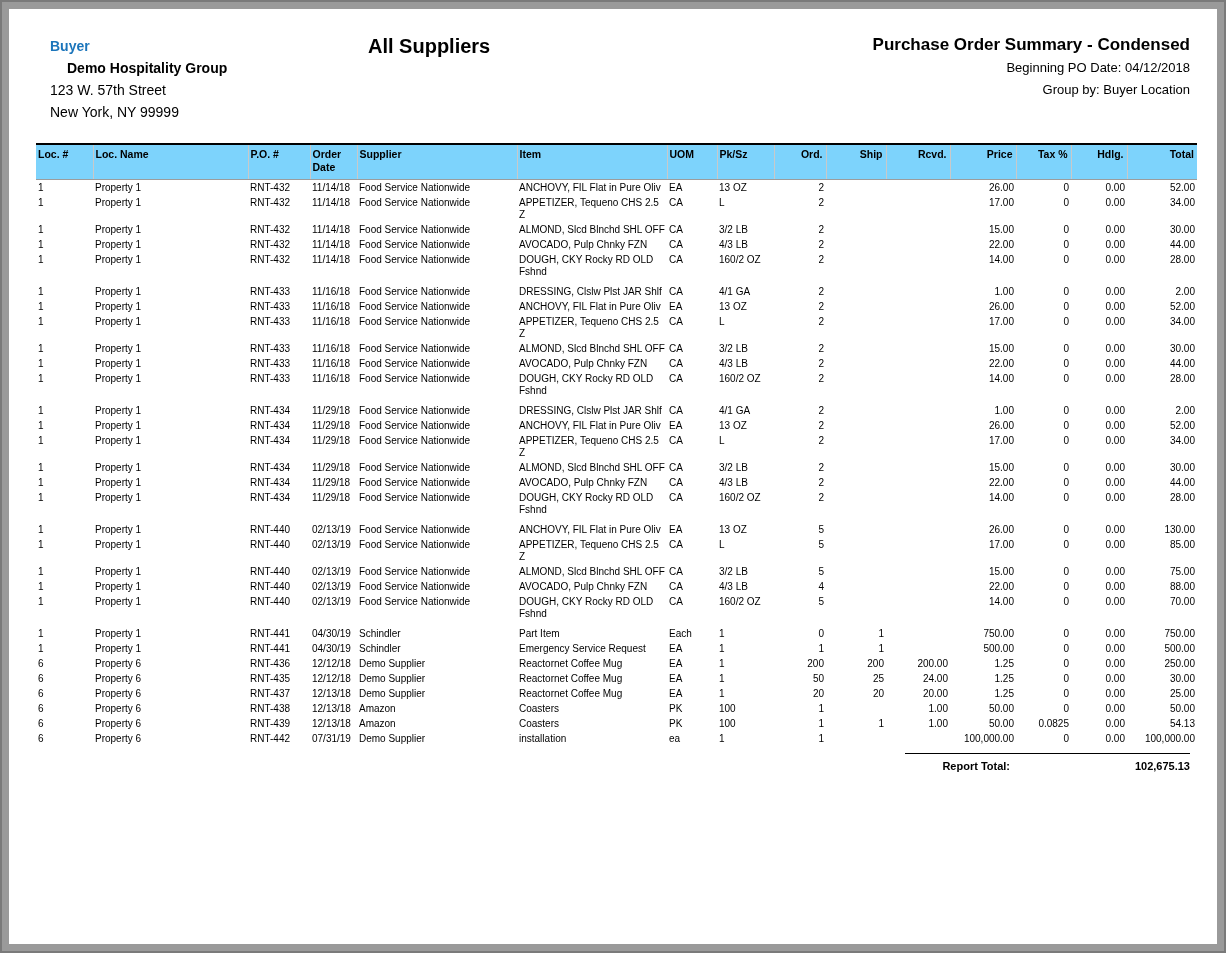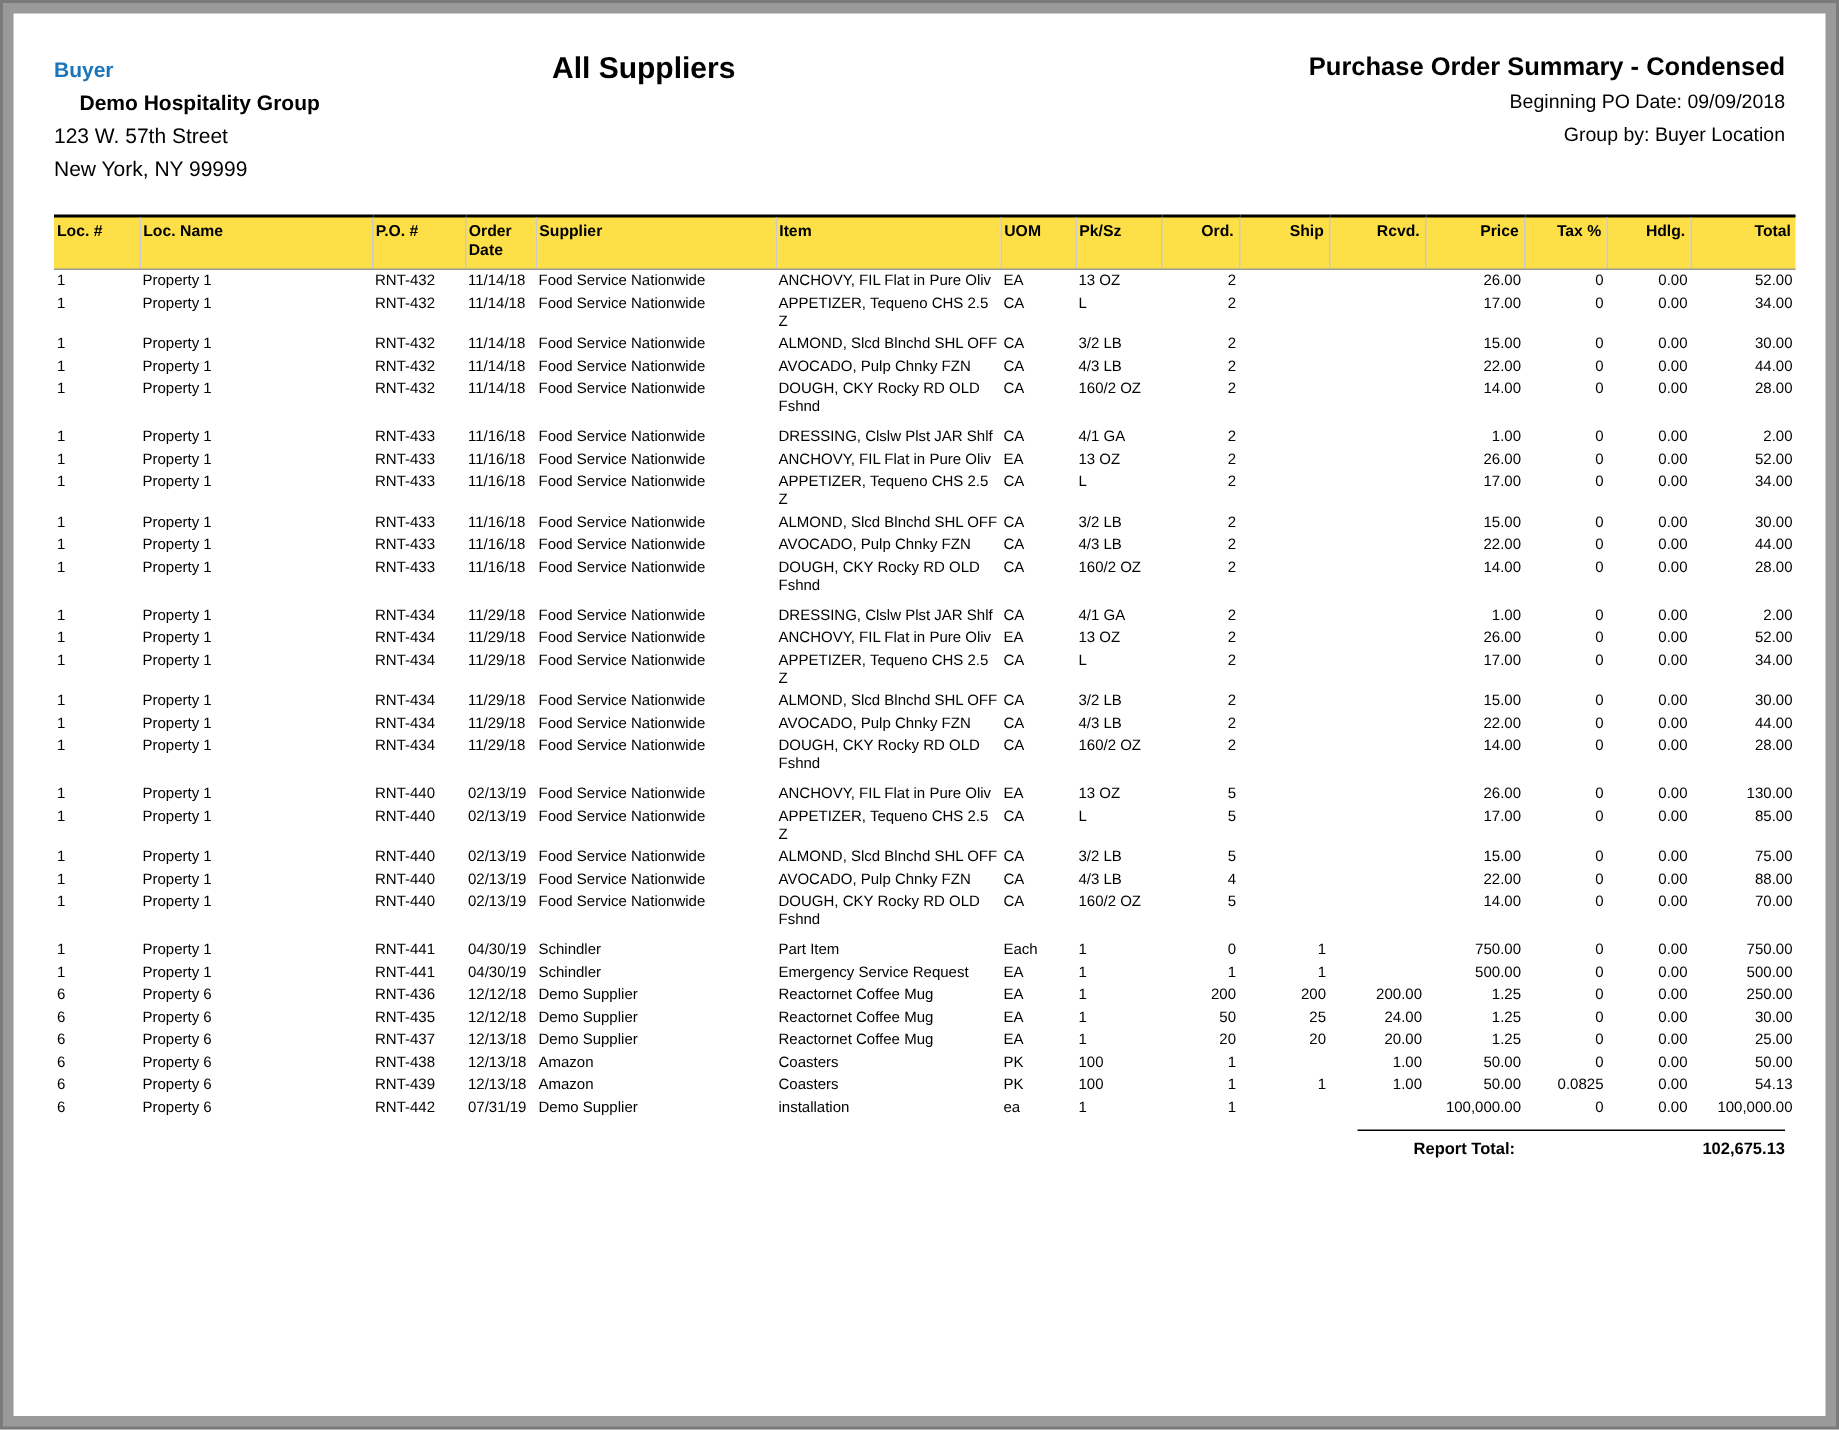--- a/index.html
+++ b/index.html
@@ -10,32 +10,32 @@
     background:#9a9a9a;
     padding:7px;
     font-family:"Liberation Sans","DejaVu Sans",sans-serif;
   }
   .page {
     position:relative; width:100%; height:100%;
     background:#ffffff; color:#000; overflow:hidden;
   }
 
   
-  .hdr-left { position:absolute; left:27px; top:26px; line-height:22px; font-size:14px; }
+  .hdr-left { position:absolute; left:41px; top:26px; line-height:22px; font-size:14px; }
   .buyer-label { font-weight:bold; }
   .company { font-weight:bold;padding-left:17px; }
   .hdr-center { position:absolute; left:359px; top:26px; font-size:20px; font-weight:bold; }
   .hdr-right { position:absolute; right:27px; top:24px; text-align:right; line-height:22px; font-size:13px; }
   .report-title { font-size:17px; font-weight:bold; line-height:24px; }
 
   
   .content { position:absolute; left:27px; right:27px; top:134px; }
   table.po { width:100%; table-layout:fixed; border-collapse:collapse; font-size:10px; }
   table.po th {
-    background:#fde047;
+    background:#7dd3fc;
     border-top:2px solid #000;
     border-bottom:1px solid #9c9c9c;
     border-right:1px solid #c9c9c9;
     font-weight:bold; font-size:10.5px; line-height:13px;
     vertical-align:top; padding:3px 3px 5px 2px; text-align:left;
   }
   table.po th:last-child { border-right:none; }
   table.po td {
     vertical-align:top; line-height:12px;
     padding:2px 2px 1px 2px;
@@ -70,21 +70,21 @@
       <div class="buyer-label" id="buyer-label" style="color: rgb(27, 117, 187);">Buyer</div>
       <div class="company">Demo Hospitality Group</div>
       <div class="addr">123 W. 57th Street</div>
       <div class="addr">New York, NY 99999</div>
     </div>
 
     <div class="hdr-center">All Suppliers</div>
 
     <div class="hdr-right">
       <div class="report-title">Purchase Order Summary - Condensed</div>
-      <div>Beginning PO Date: 09/09/2018</div>
+      <div>Beginning PO Date: 04/12/2018</div>
       <div>Group by: Buyer Location</div>
     </div>
 
     <div class="content">
       <table class="po" id="po-table">
           <colgroup>
             <col style="width: 57px;">
             <col style="width: 155px;">
             <col style="width: 62px;">
             <col style="width: 47px;">

